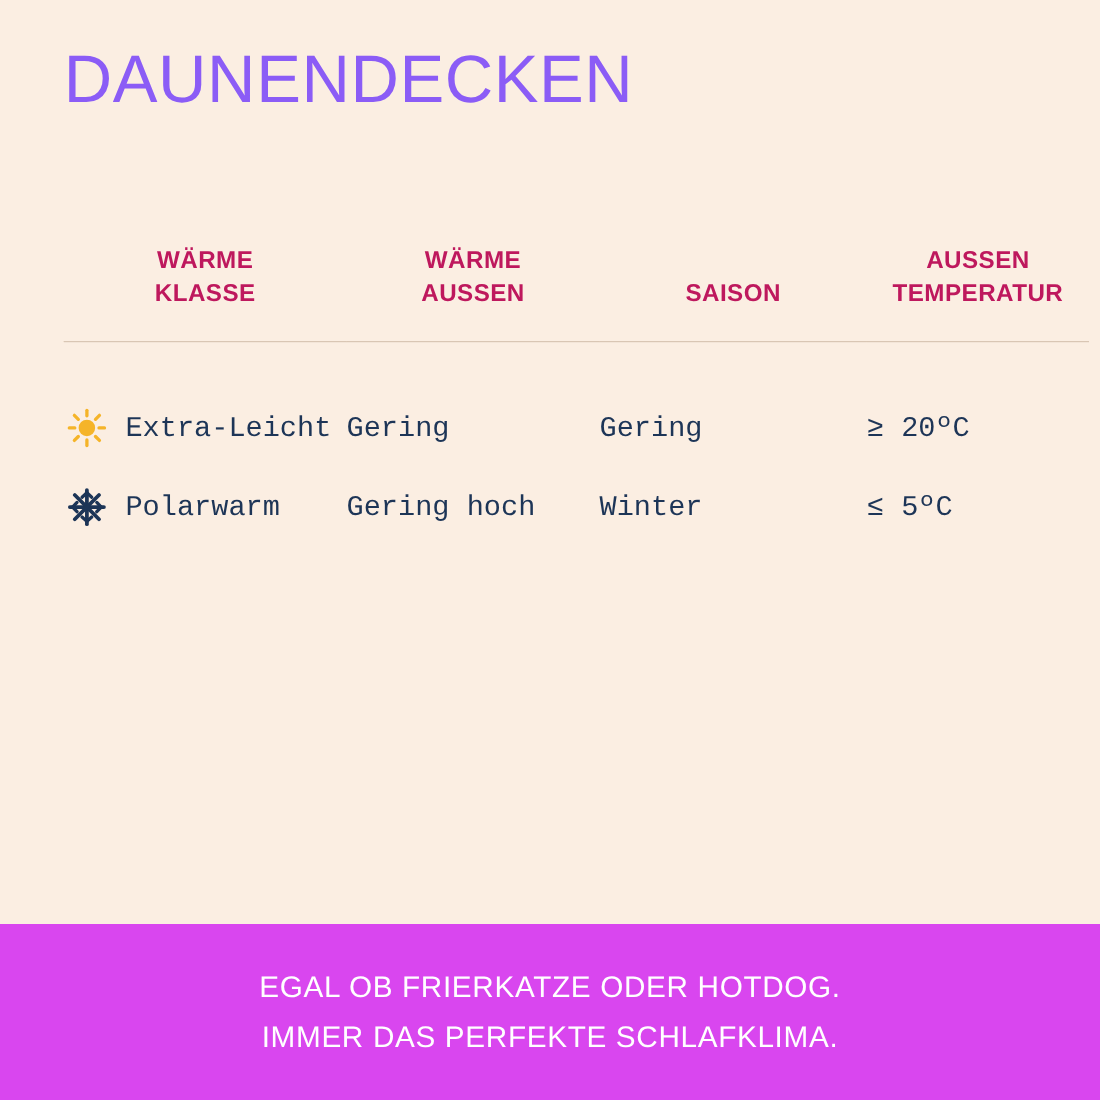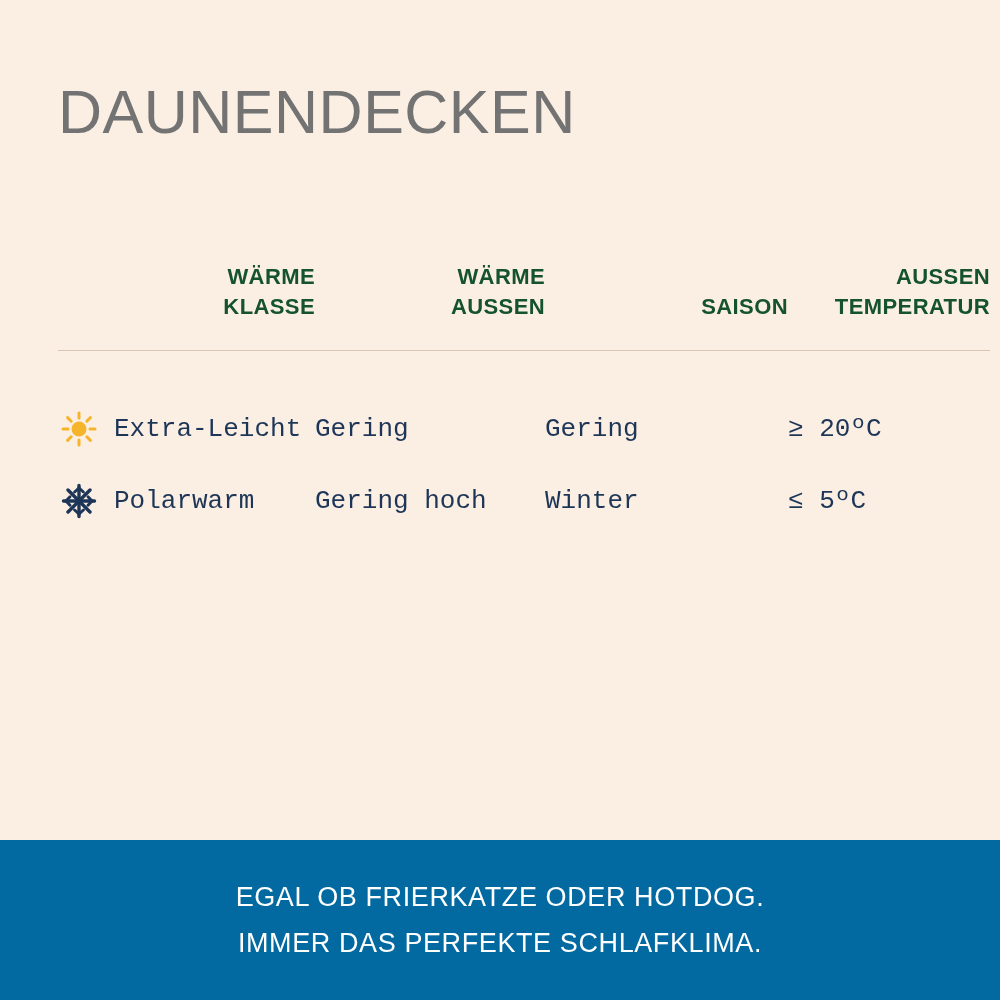--- a/index.html
+++ b/index.html
@@ -27,23 +27,22 @@
 
   
   .header {
     padding: 38px 0 0 58px;
   }
   .title-line1 {
     font-size: 61px;
     line-height: 68px;
     letter-spacing: 0.5px;
     font-weight: 400;
-    color: #737373;
+    color: #8b5cf6;
     white-space: nowrap;
-    margin-top: 40px;
   }
   .title-line2 {
     font-size: 61px;
     line-height: 68px;
     letter-spacing: 0.5px;
     font-weight: 400;
     color: #1d3557;
     white-space: nowrap;
   }
 
@@ -54,27 +53,27 @@
     flex: 1 1 auto;
   }
 
   table.spec {
     width: 932px;
     border-collapse: collapse;
     table-layout: fixed;
   }
 
   table.spec th {
-    text-align: right;
+    text-align: center;
     vertical-align: top;
     font-size: 22px;
     line-height: 30px;
     font-weight: bold;
     letter-spacing: 0.4px;
-    color: #14532d;
+    color: #be185d;
     padding: 0 0 28px 0;
   }
 
   table.spec thead tr {
     border-bottom: 1px solid #d9c6b4;
   }
 
   table.spec td {
     font-size: 26px;
     line-height: 34px;
@@ -112,21 +111,21 @@
     height: 42px;
     flex: 0 0 42px;
     display: inline-flex;
     align-items: center;
     justify-content: center;
   }
   .icon svg { display: block; }
 
   
   .footer {
-    background: #0369a1;
+    background: #d946ef;
     height: 160px;
     width: 1000px;
     display: flex;
     flex-direction: column;
     align-items: center;
     justify-content: center;
     gap: 8px;
   }
   .footer-line {
     color: #ffffff;

